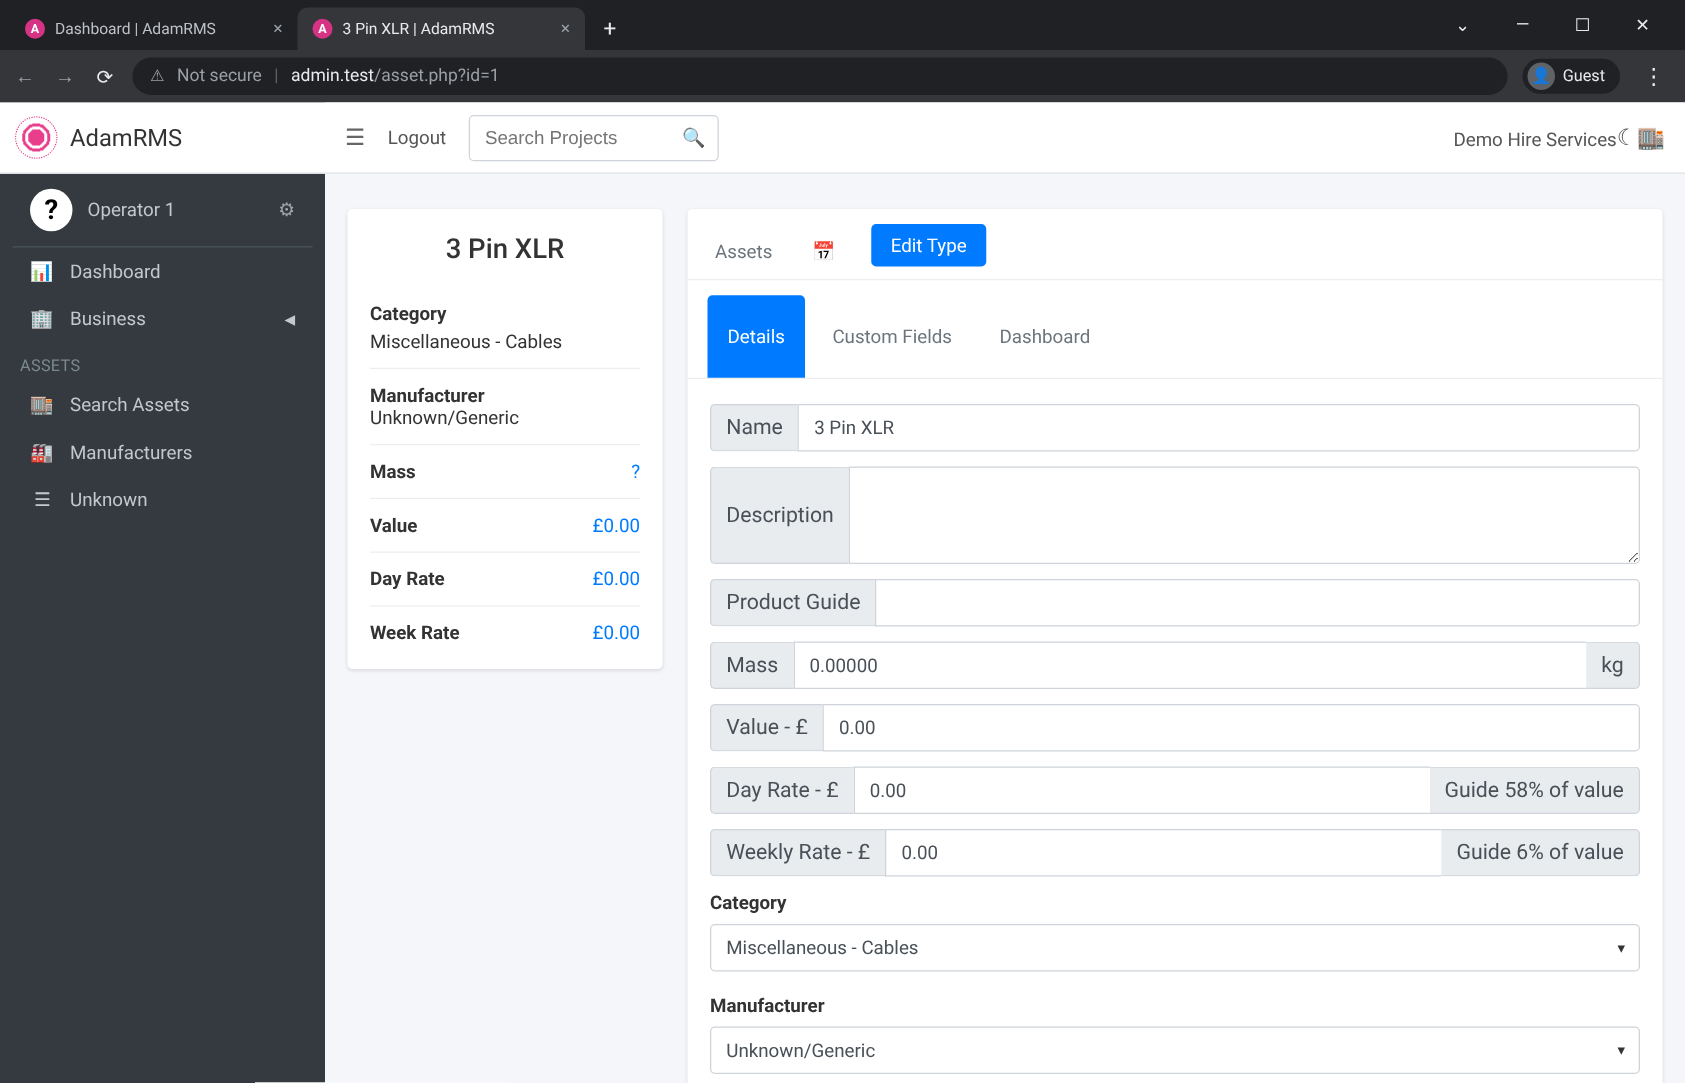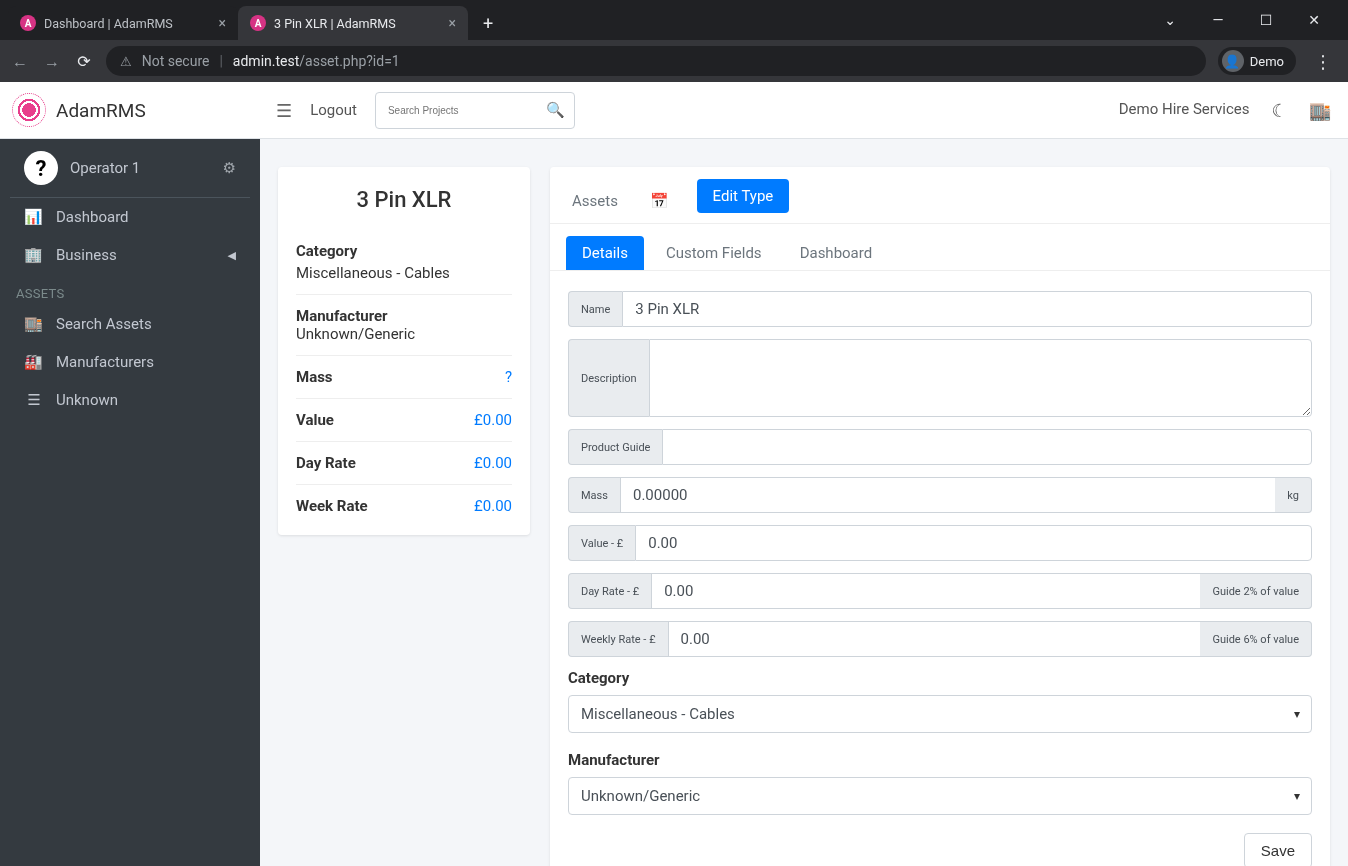--- a/index.html
+++ b/index.html
@@ -39,49 +39,49 @@
   .nav-heading { padding: 12px 16px 4px; font-size: 13px; color: #7b8a8b; text-transform: uppercase; letter-spacing: 0.02em; }
   .nav-item { display: flex; align-items: center; padding: 9px 16px; gap: 12px; color: #c2c7d0; cursor: pointer; border-radius: 4px; margin: 1px 8px; }
   .nav-item .icon { width: 20px; text-align: center; }
   .nav-item .caret { margin-left: auto; font-size: 11px; }
   
   .main { flex: 1; display: flex; flex-direction: column; min-width: 0; }
   .topbar { background: #fff; height: 57px; border-bottom: 1px solid #dee2e6; display: flex; align-items: center; padding: 0 16px; gap: 18px; }
   .hamburger { font-size: 18px; color: #666; cursor: pointer; }
   .topbar .logout { color: #555; cursor: pointer; }
   .search-box { position: relative; }
-  .search-box input { height: 37px; width: 200px; border: 1px solid #ced4da; border-radius: 4px; padding: 0 34px 0 12px; font-size: 10px; }
+  .search-box input { height: 37px; width: 200px; border: 1px solid #ced4da; border-radius: 4px; padding: 0 34px 0 12px; font-size: 15px; }
   .search-box .si { position: absolute; right: 10px; top: 50%; transform: translateY(-50%); color: #555; }
-  .topbar .right { margin-left: auto; display: flex; align-items: flex-start; gap: 22px; color: #555; }
+  .topbar .right { margin-left: auto; display: flex; align-items: flex-end; color: #555; }
   .topbar .right .txt { cursor: pointer; }
   
   .content { flex: 1; overflow-y: auto; padding: 28px 18px 18px; display: flex; gap: 20px; align-items: flex-start; }
   
   .card { background: #fff; border-radius: 4px; box-shadow: 0 1px 3px rgba(0,0,0,0.1); }
   .summary-card { width: 252px; flex-shrink: 0; padding: 20px 18px 8px; }
   .summary-card h2 { text-align: center; font-size: 22px; font-weight: 500; margin-bottom: 18px; }
   .summary-row { padding: 12px 0; border-bottom: 1px solid #eee; display: flex; flex-wrap: wrap; gap: 4px; }
   .summary-row:last-child { border-bottom: none; }
   .summary-row .lbl { font-weight: 700; margin-right: 4px; }
   .summary-row .val { color: #333; }
   .summary-row .link { color: #007bff; margin-left: auto; }
   
   .main-card { flex: 1; min-width: 0; }
   .main-tabs { display: flex; align-items: center; padding: 12px 18px 0; gap: 20px; border-bottom: 1px solid #eee; }
   .main-tab { padding: 10px 4px; color: #6c757d; cursor: pointer; }
   .main-tab.icon-only { padding: 8px 8px; }
   .main-tab.btn { background: #007bff; color: #fff; border-radius: 4px; padding: 8px 16px; margin-bottom: 10px; }
   
   .sub-tabs { display: flex; padding: 12px 16px 0; gap: 6px; border-bottom: 1px solid #eee; }
-  .sub-tab { padding: 8px 16px; color: #6c757d; cursor: pointer; border-radius: 4px 4px 0 0; }
+  .sub-tab { padding: 24px 16px; color: #6c757d; cursor: pointer; border-radius: 4px 4px 0 0; }
   .sub-tab.active { background: #007bff; color: #fff; }
   
   .form-body { padding: 20px 18px; }
   .input-group { display: flex; margin-bottom: 12px; align-items: stretch; }
-  .input-group .addon { background: #e9ecef; border: 1px solid #ced4da; padding: 8px 12px; color: #495057; font-size: 11px; display: flex; align-items: center; }
+  .input-group .addon { background: #e9ecef; border: 1px solid #ced4da; padding: 8px 12px; color: #495057; font-size: 17px; display: flex; align-items: center; }
   .input-group .addon:first-child { border-radius: 4px 0 0 4px; border-right: none; }
   .input-group .addon.last { border-radius: 0 4px 4px 0; border-left: none; }
   .input-group input, .input-group textarea { flex: 1; border: 1px solid #ced4da; padding: 8px 12px; font-size: 15px; font-family: inherit; color: #495057; }
   .input-group input:last-child, .input-group textarea:last-child { border-radius: 0 4px 4px 0; }
   .input-group textarea { min-height: 78px; resize: vertical; }
   .input-group input:not(:last-child) { border-right: none; }
   
   .form-label { font-weight: 700; margin-bottom: 8px; display: block; }
   .select { width: 100%; border: 1px solid #ced4da; border-radius: 4px; padding: 9px 12px; font-size: 15px; background: #fff; color: #495057; appearance: none; position: relative; }
   .select-wrap { position: relative; margin-bottom: 18px; }
@@ -118,21 +118,21 @@
     <span class="nav-btn">→</span>
     <span class="nav-btn enabled">⟳</span>
     <div class="omnibox">
       <span class="lock">⚠</span>
       <span>Not secure</span>
       <span style="color:#5f6368">|</span>
       <span><span class="url-host">admin.test</span><span class="url-path">/asset.php?id=1</span></span>
     </div>
     <div class="profile">
       <span class="avatar">👤</span>
-      <span>Demo</span>
+      <span>Guest</span>
     </div>
     <span class="kebab">⋮</span>
   </div>
 </div>
 
 <div class="app">
   <aside class="sidebar">
     <div class="brand">
       <span class="brand-logo"></span>
       <span>AdamRMS</span>
@@ -239,21 +239,21 @@
             <input type="text" value="0.00000" style="">
             <span class="addon last">kg</span>
           </div>
           <div class="input-group">
             <span class="addon">Value - £</span>
             <input type="text" value="0.00" style="">
           </div>
           <div class="input-group">
             <span class="addon">Day Rate - £</span>
             <input type="text" value="0.00" style="">
-            <span class="addon last">Guide 2% of value</span>
+            <span class="addon last">Guide 58% of value</span>
           </div>
           <div class="input-group">
             <span class="addon">Weekly Rate - £</span>
             <input type="text" value="0.00" style="">
             <span class="addon last">Guide 6% of value</span>
           </div>
 
           <label class="form-label">Category</label>
           <div class="select-wrap">
             <div class="select"><span>Miscellaneous - Cables</span></div>

